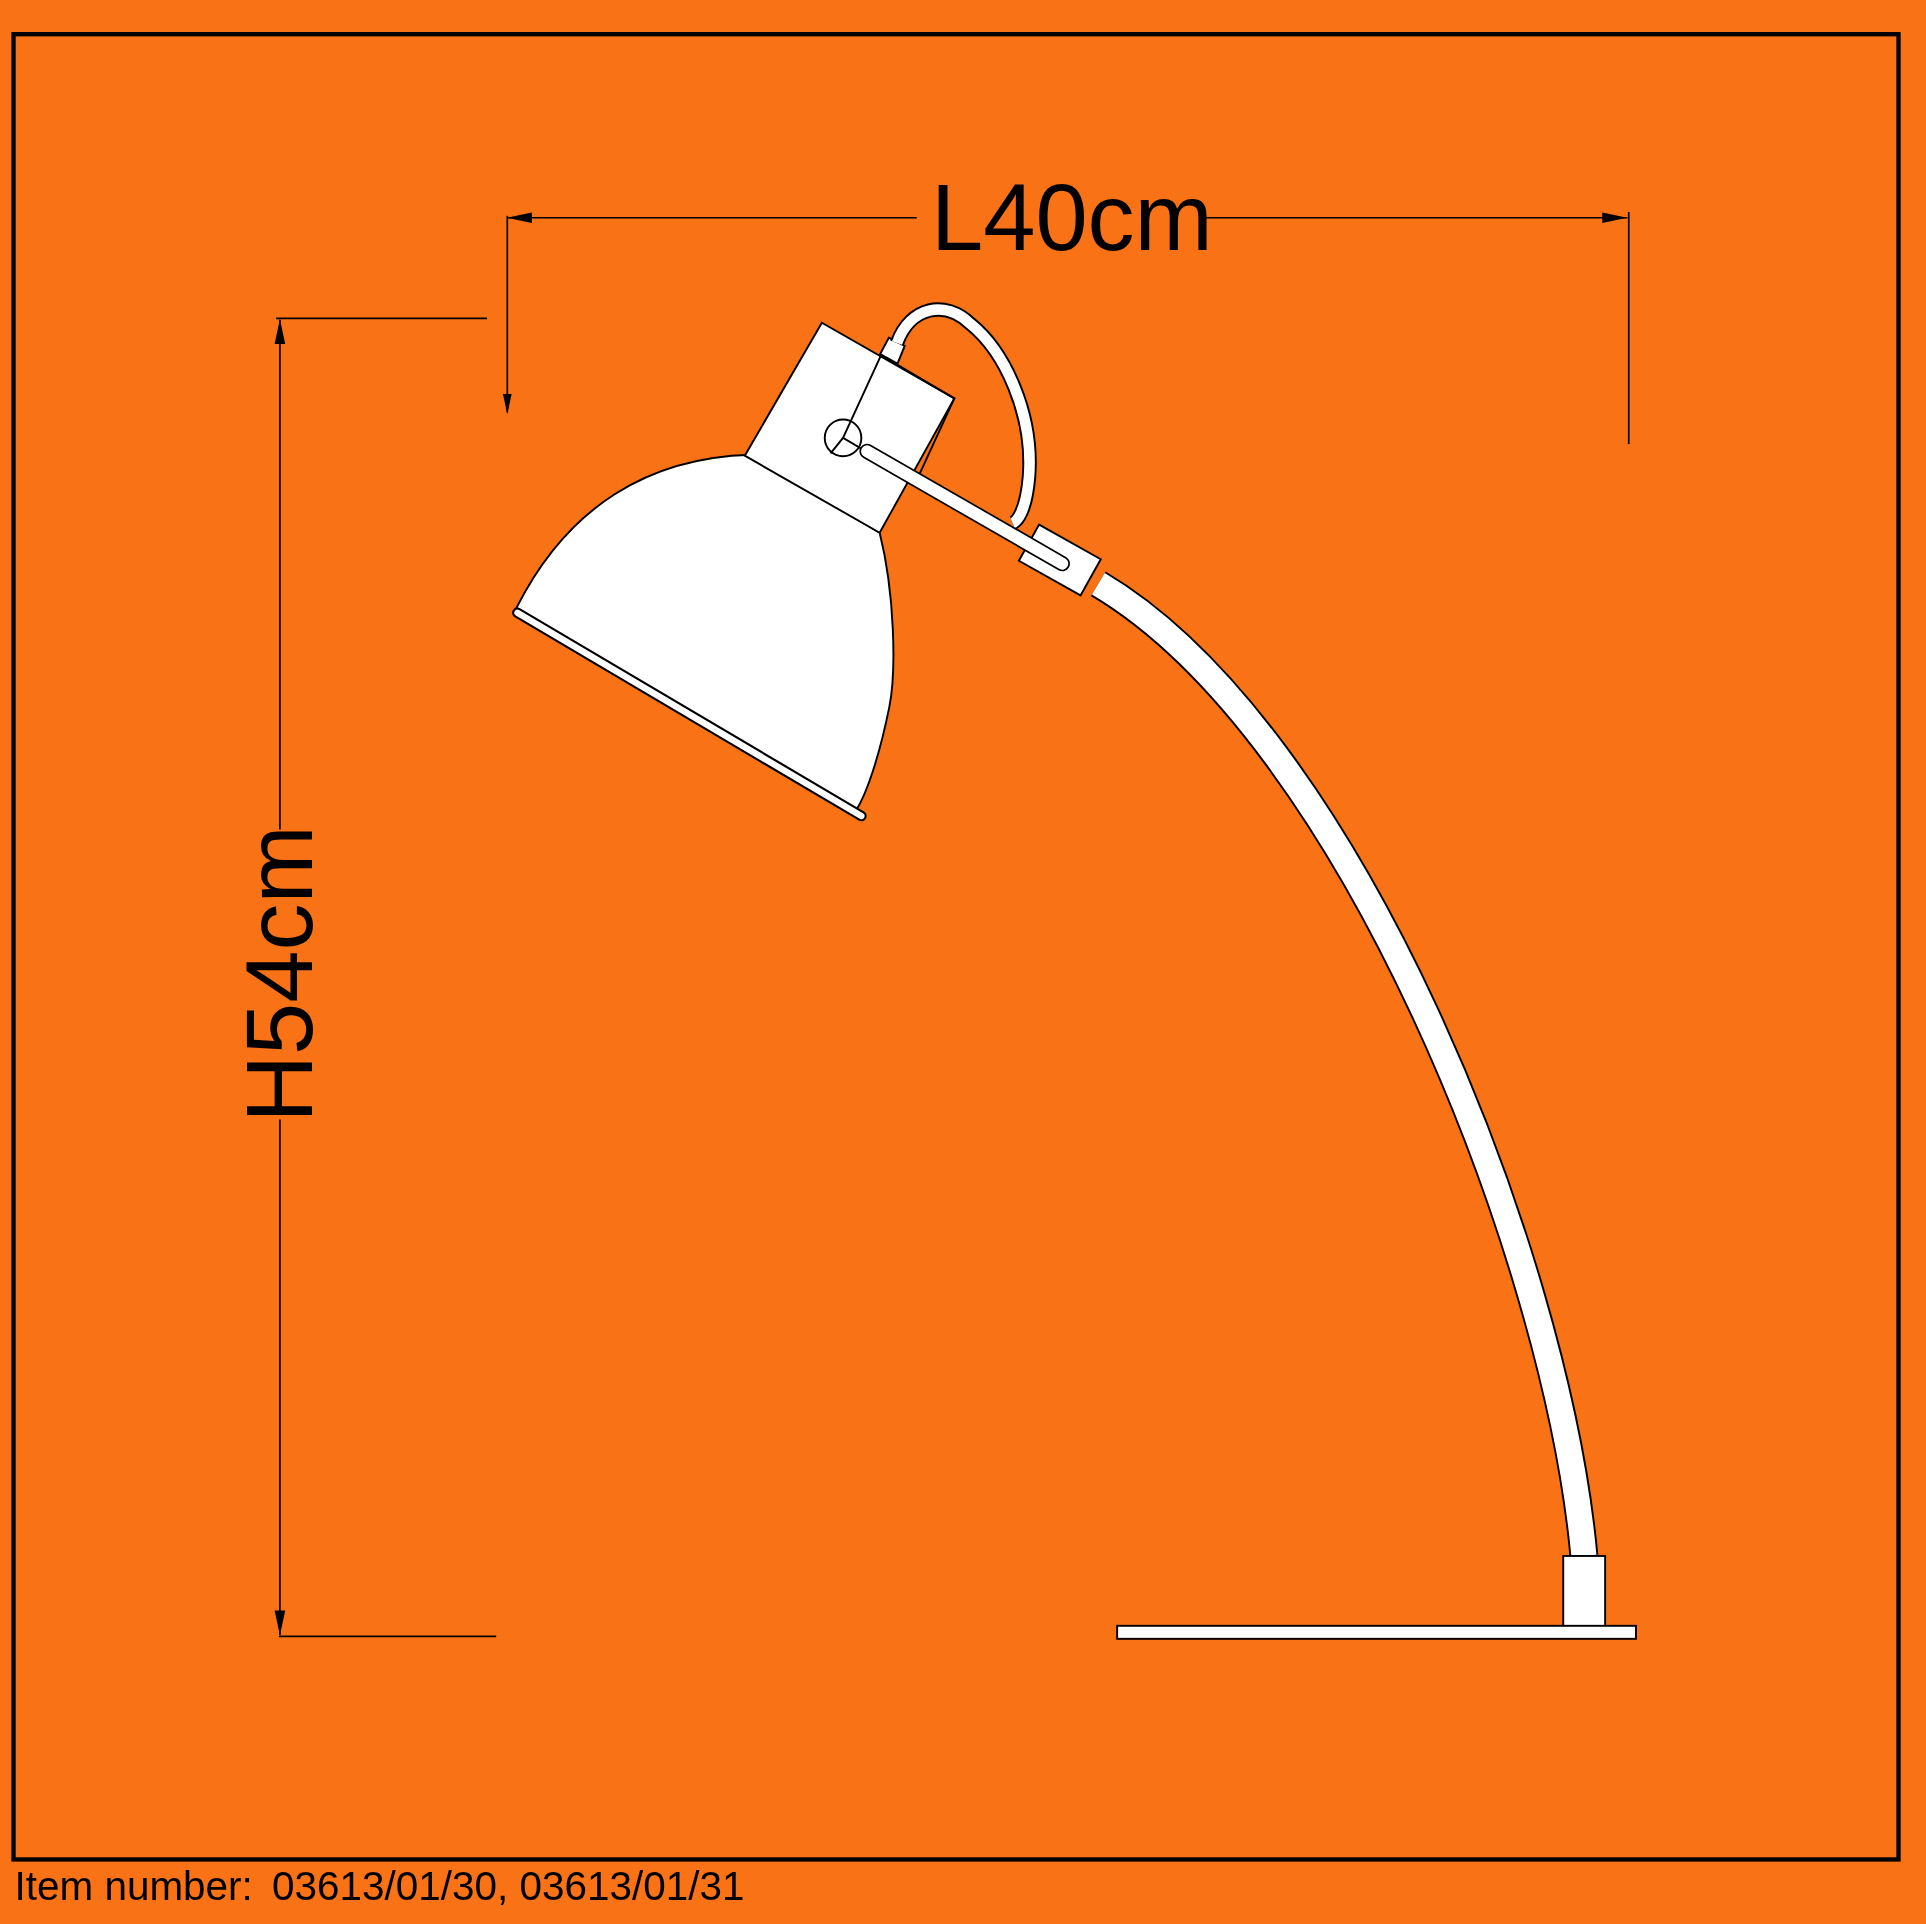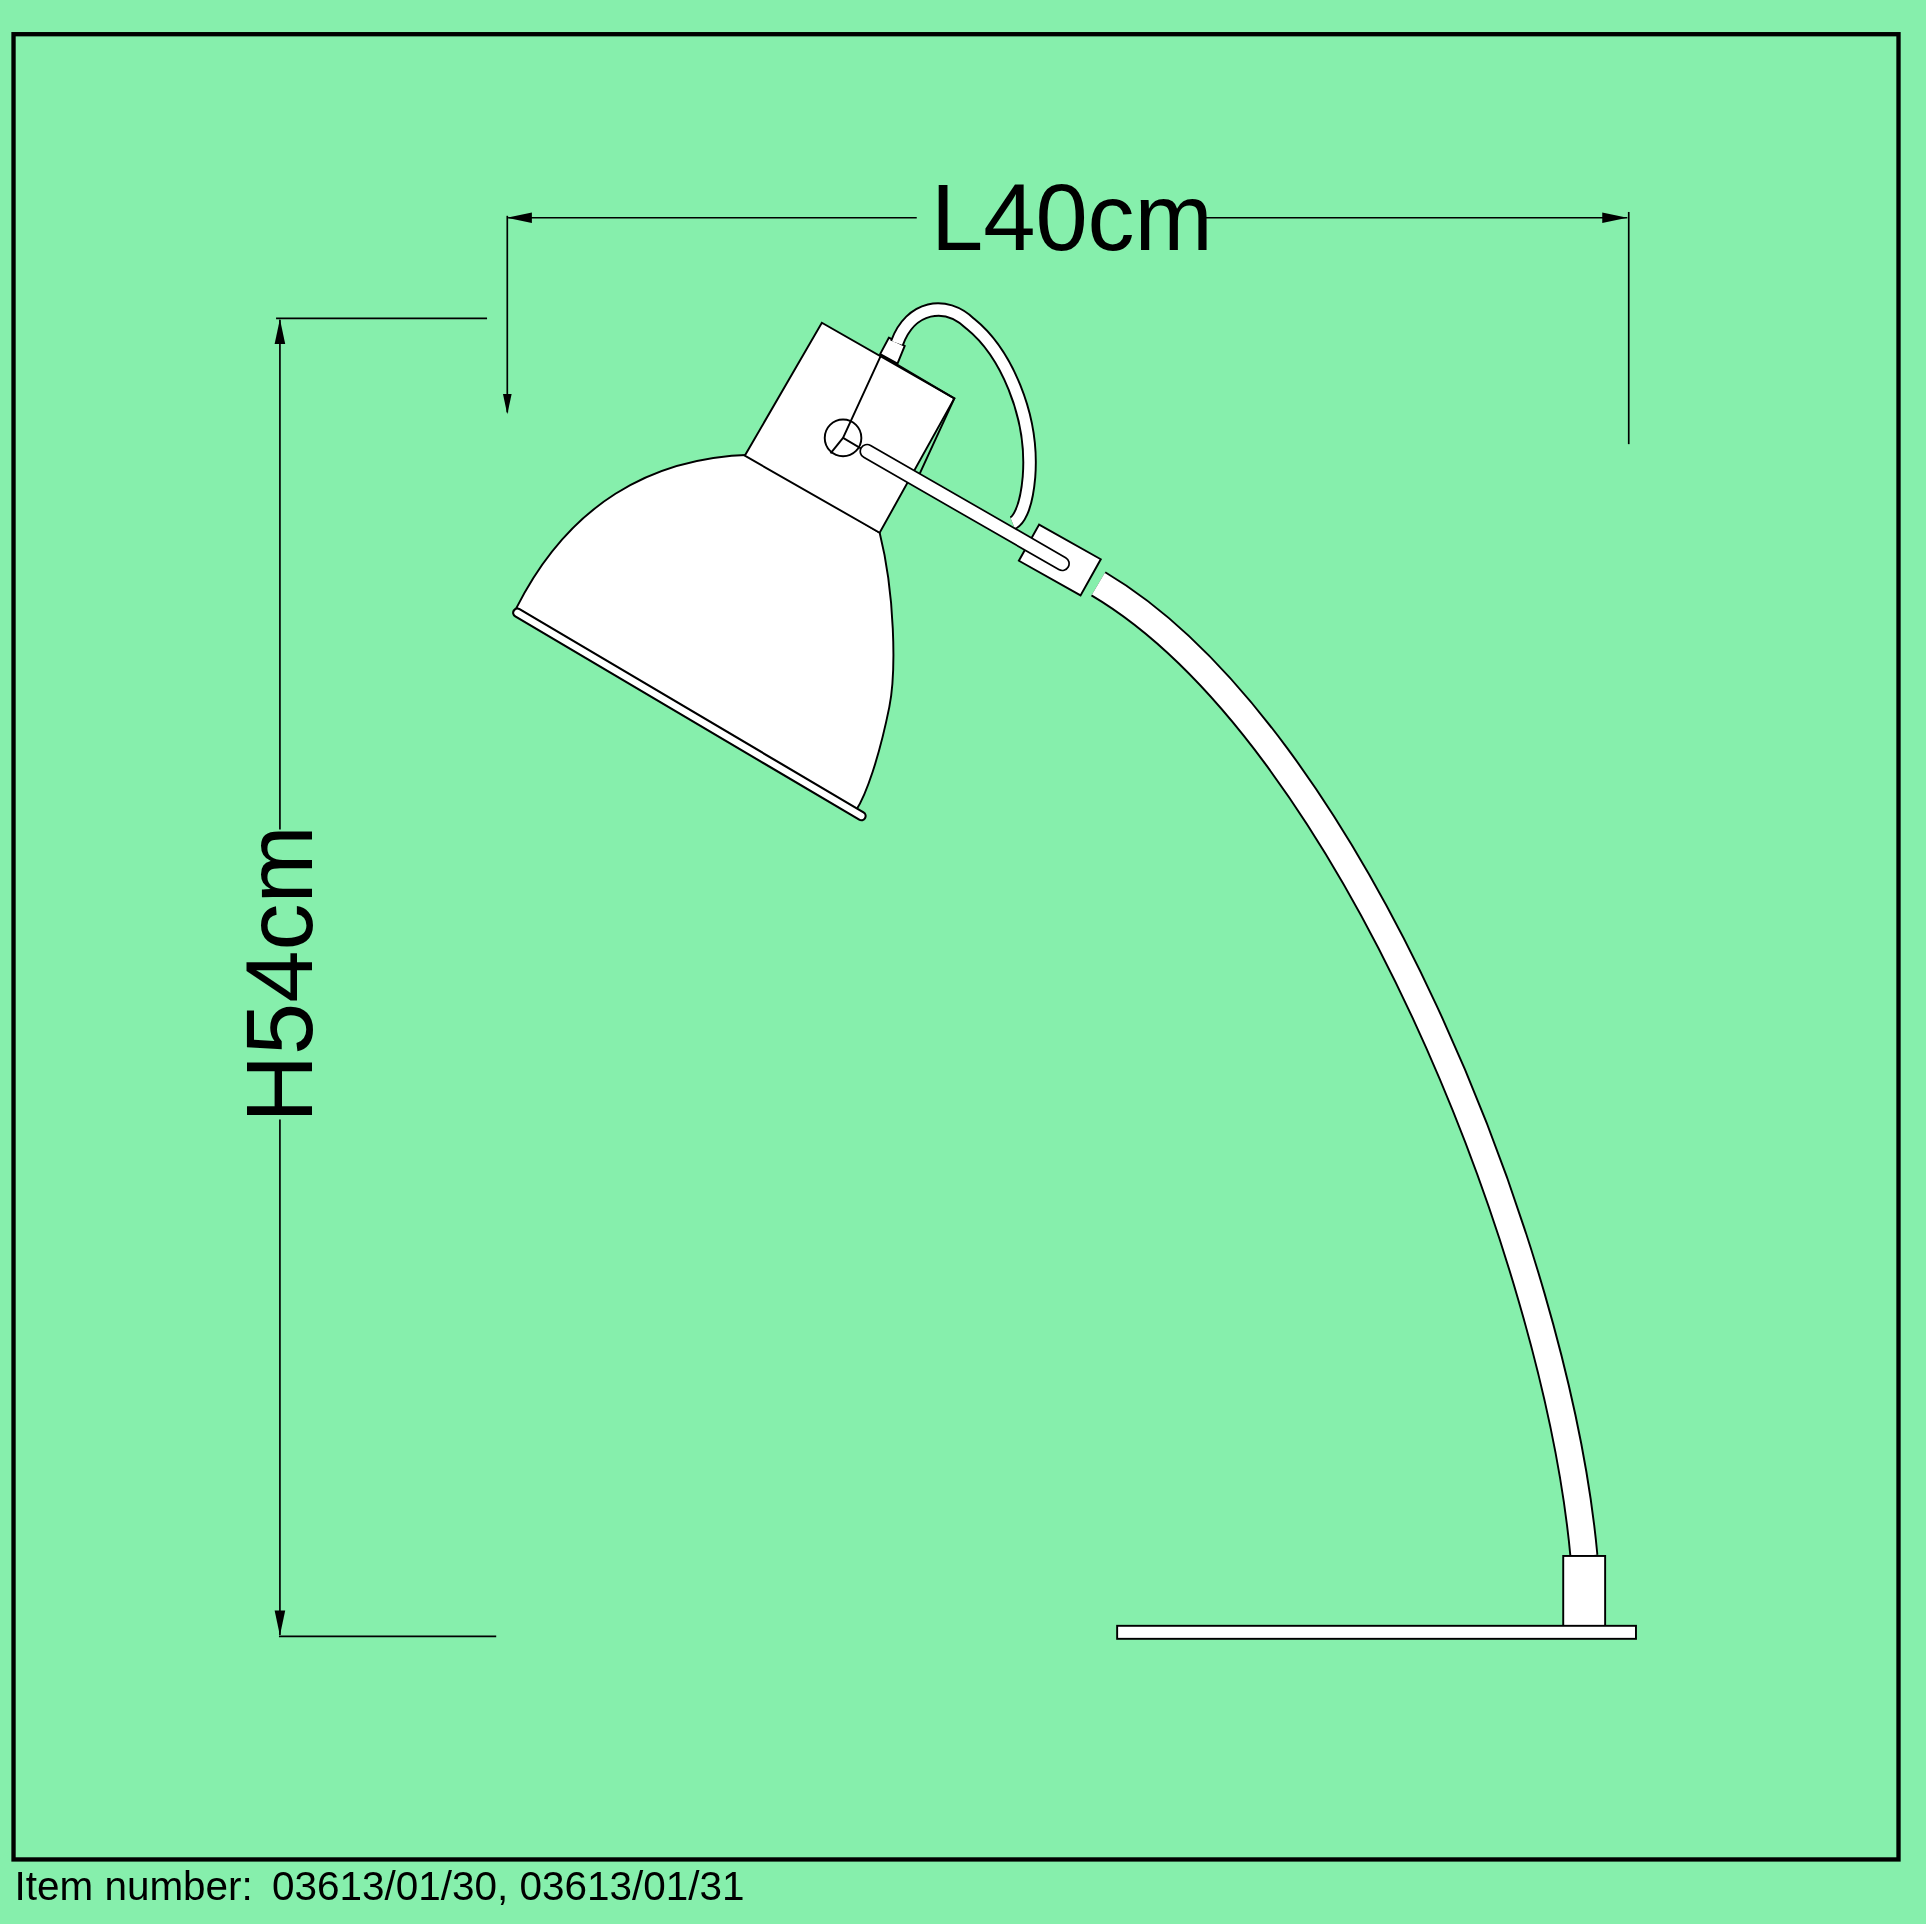--- a/index.html
+++ b/index.html
@@ -7,21 +7,21 @@
     padding: 0;
     background: #ffffff;
     width: 1926px;
     height: 1924px;
     font-family: "Liberation Sans", sans-serif;
   }
   #stage {
     position: relative;
     width: 1926px;
     height: 1924px;
-    background: #86efac;
+    background: #f97316;
     overflow: hidden;
   }
   svg { display: block; }
   .hairline { stroke: #000000; stroke-width: 4; fill: none; }
   .dimline  { stroke: #000000; stroke-width: 3.5; fill: none; }
   .tube-k   { stroke: #000000; fill: none; }
   .tube-w   { stroke: #ffffff; fill: none; }
   .filled   { fill: #000000; stroke: none; }
   .whitefill{ fill: #ffffff; stroke: #000000; stroke-width: 4; }
   .dimtext  { font-family: "Liberation Sans", sans-serif; font-size: 195px; fill: #000000; }

